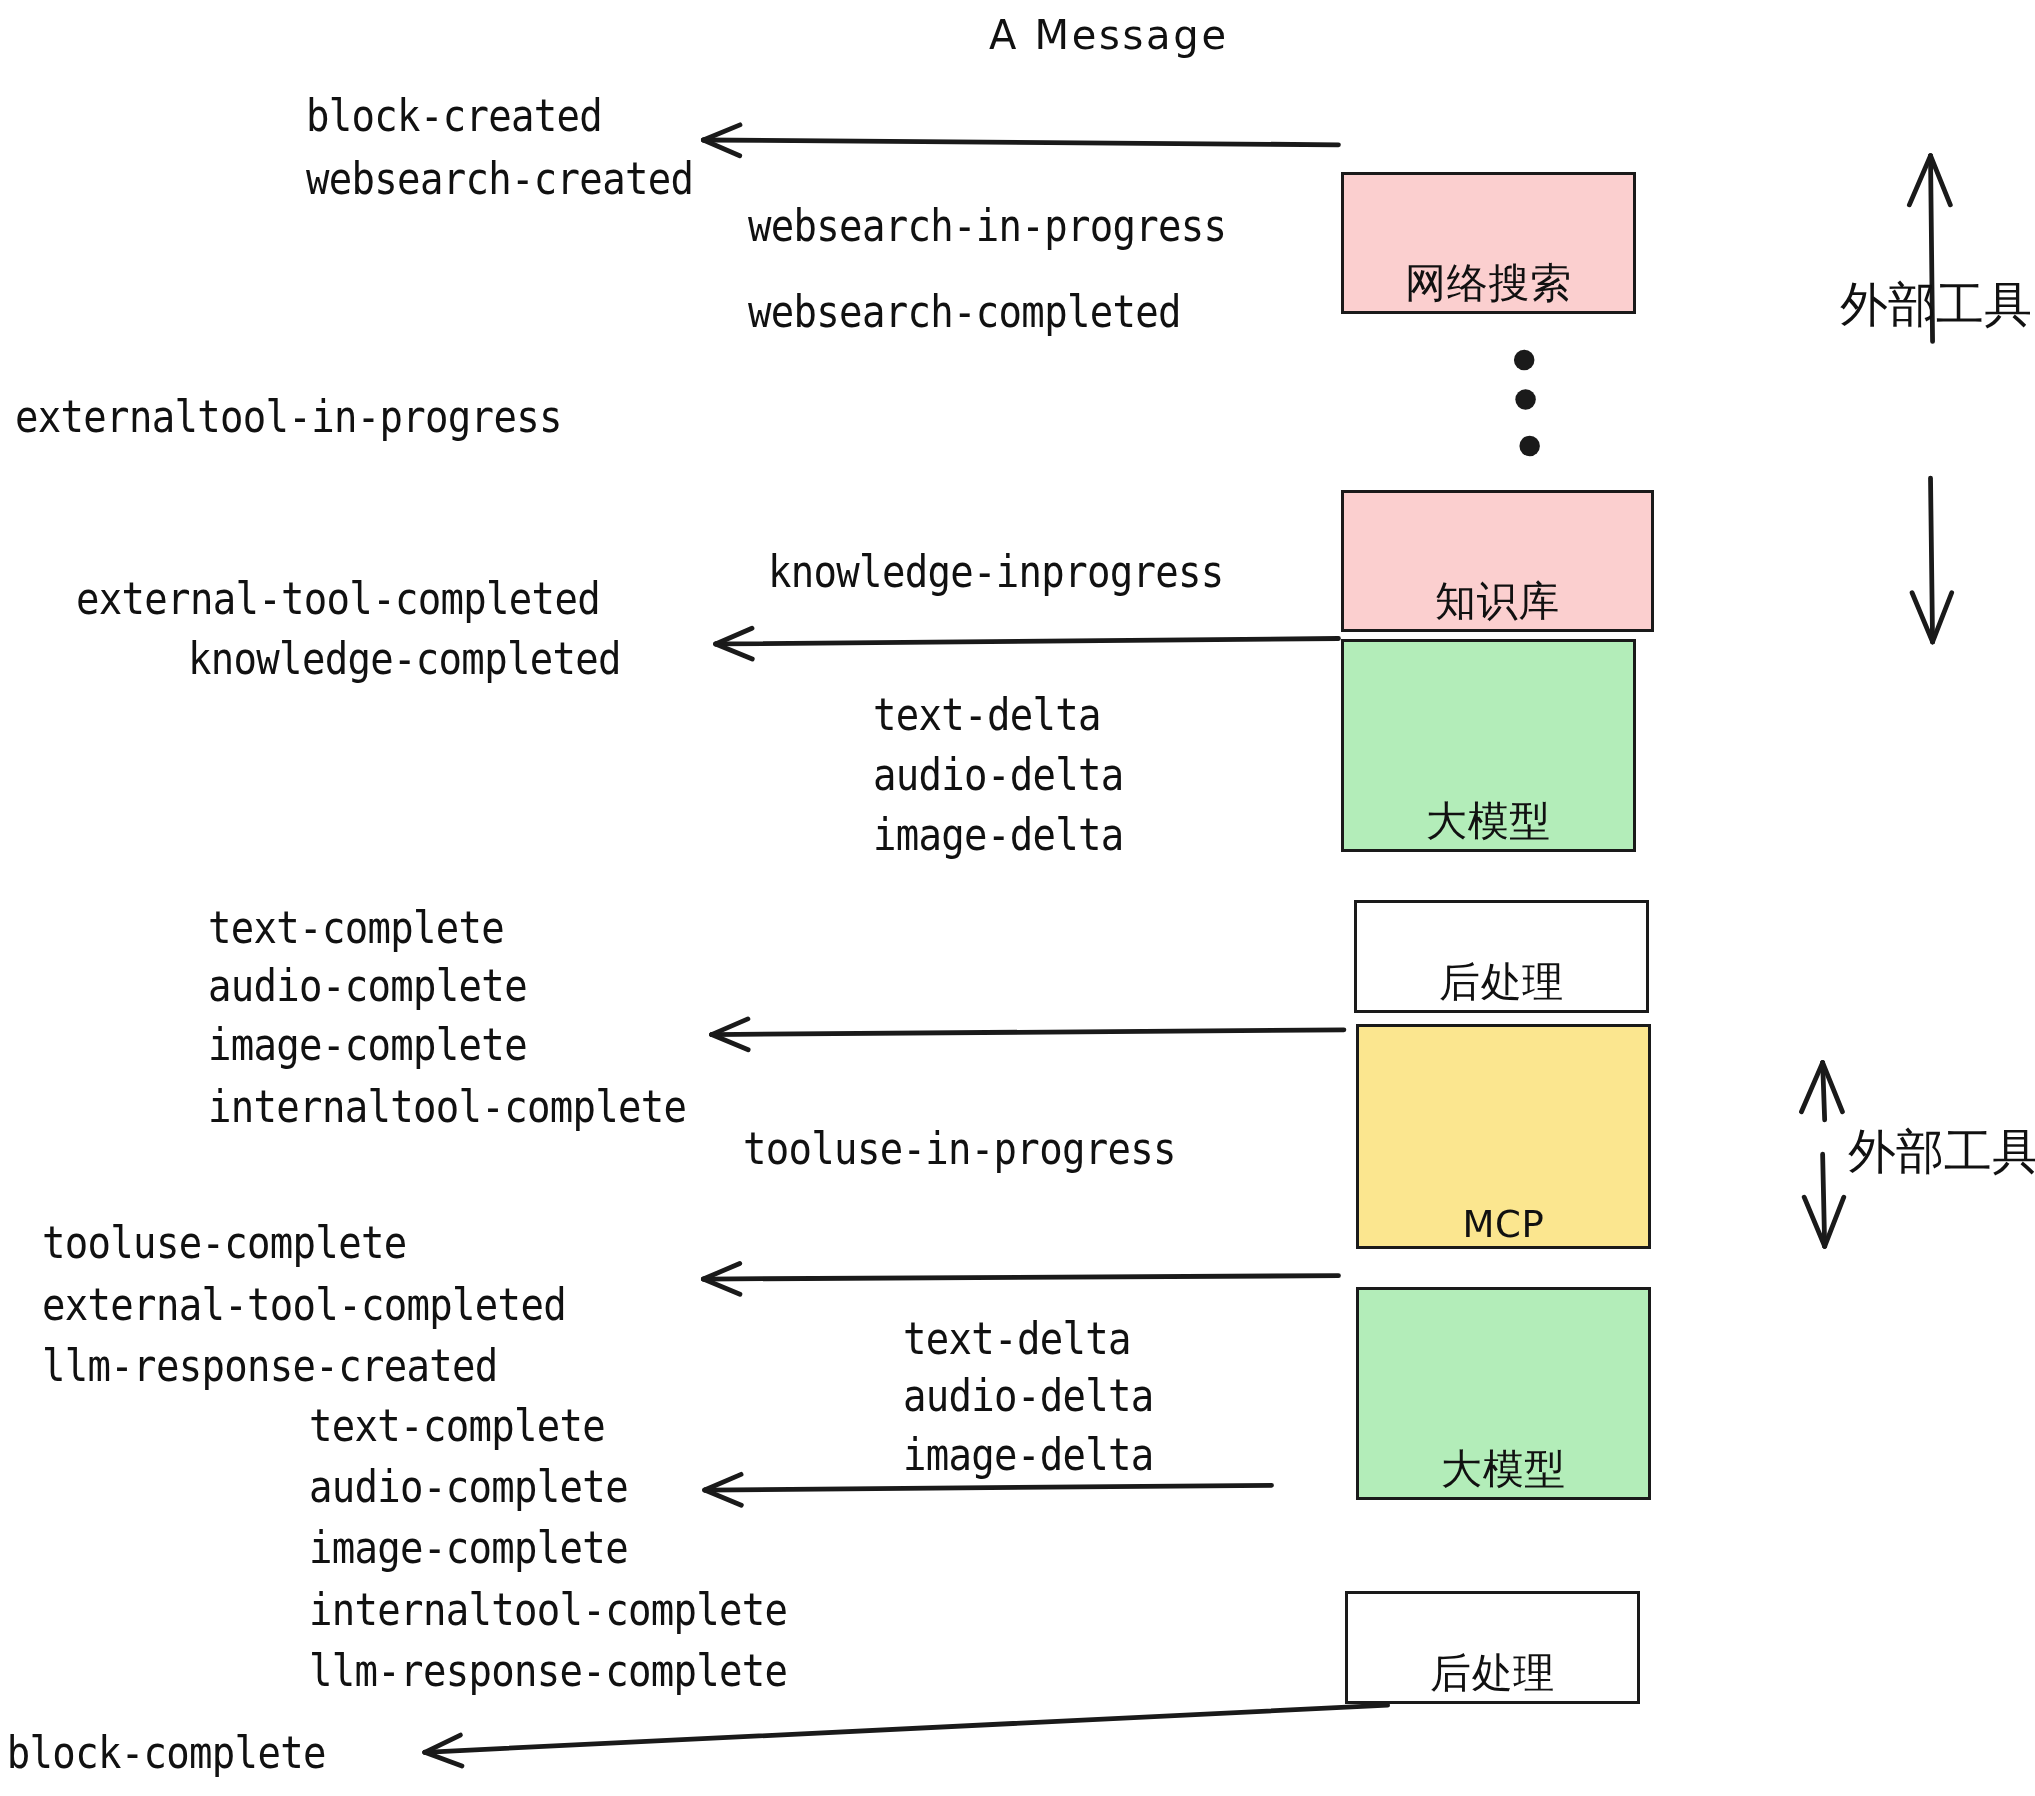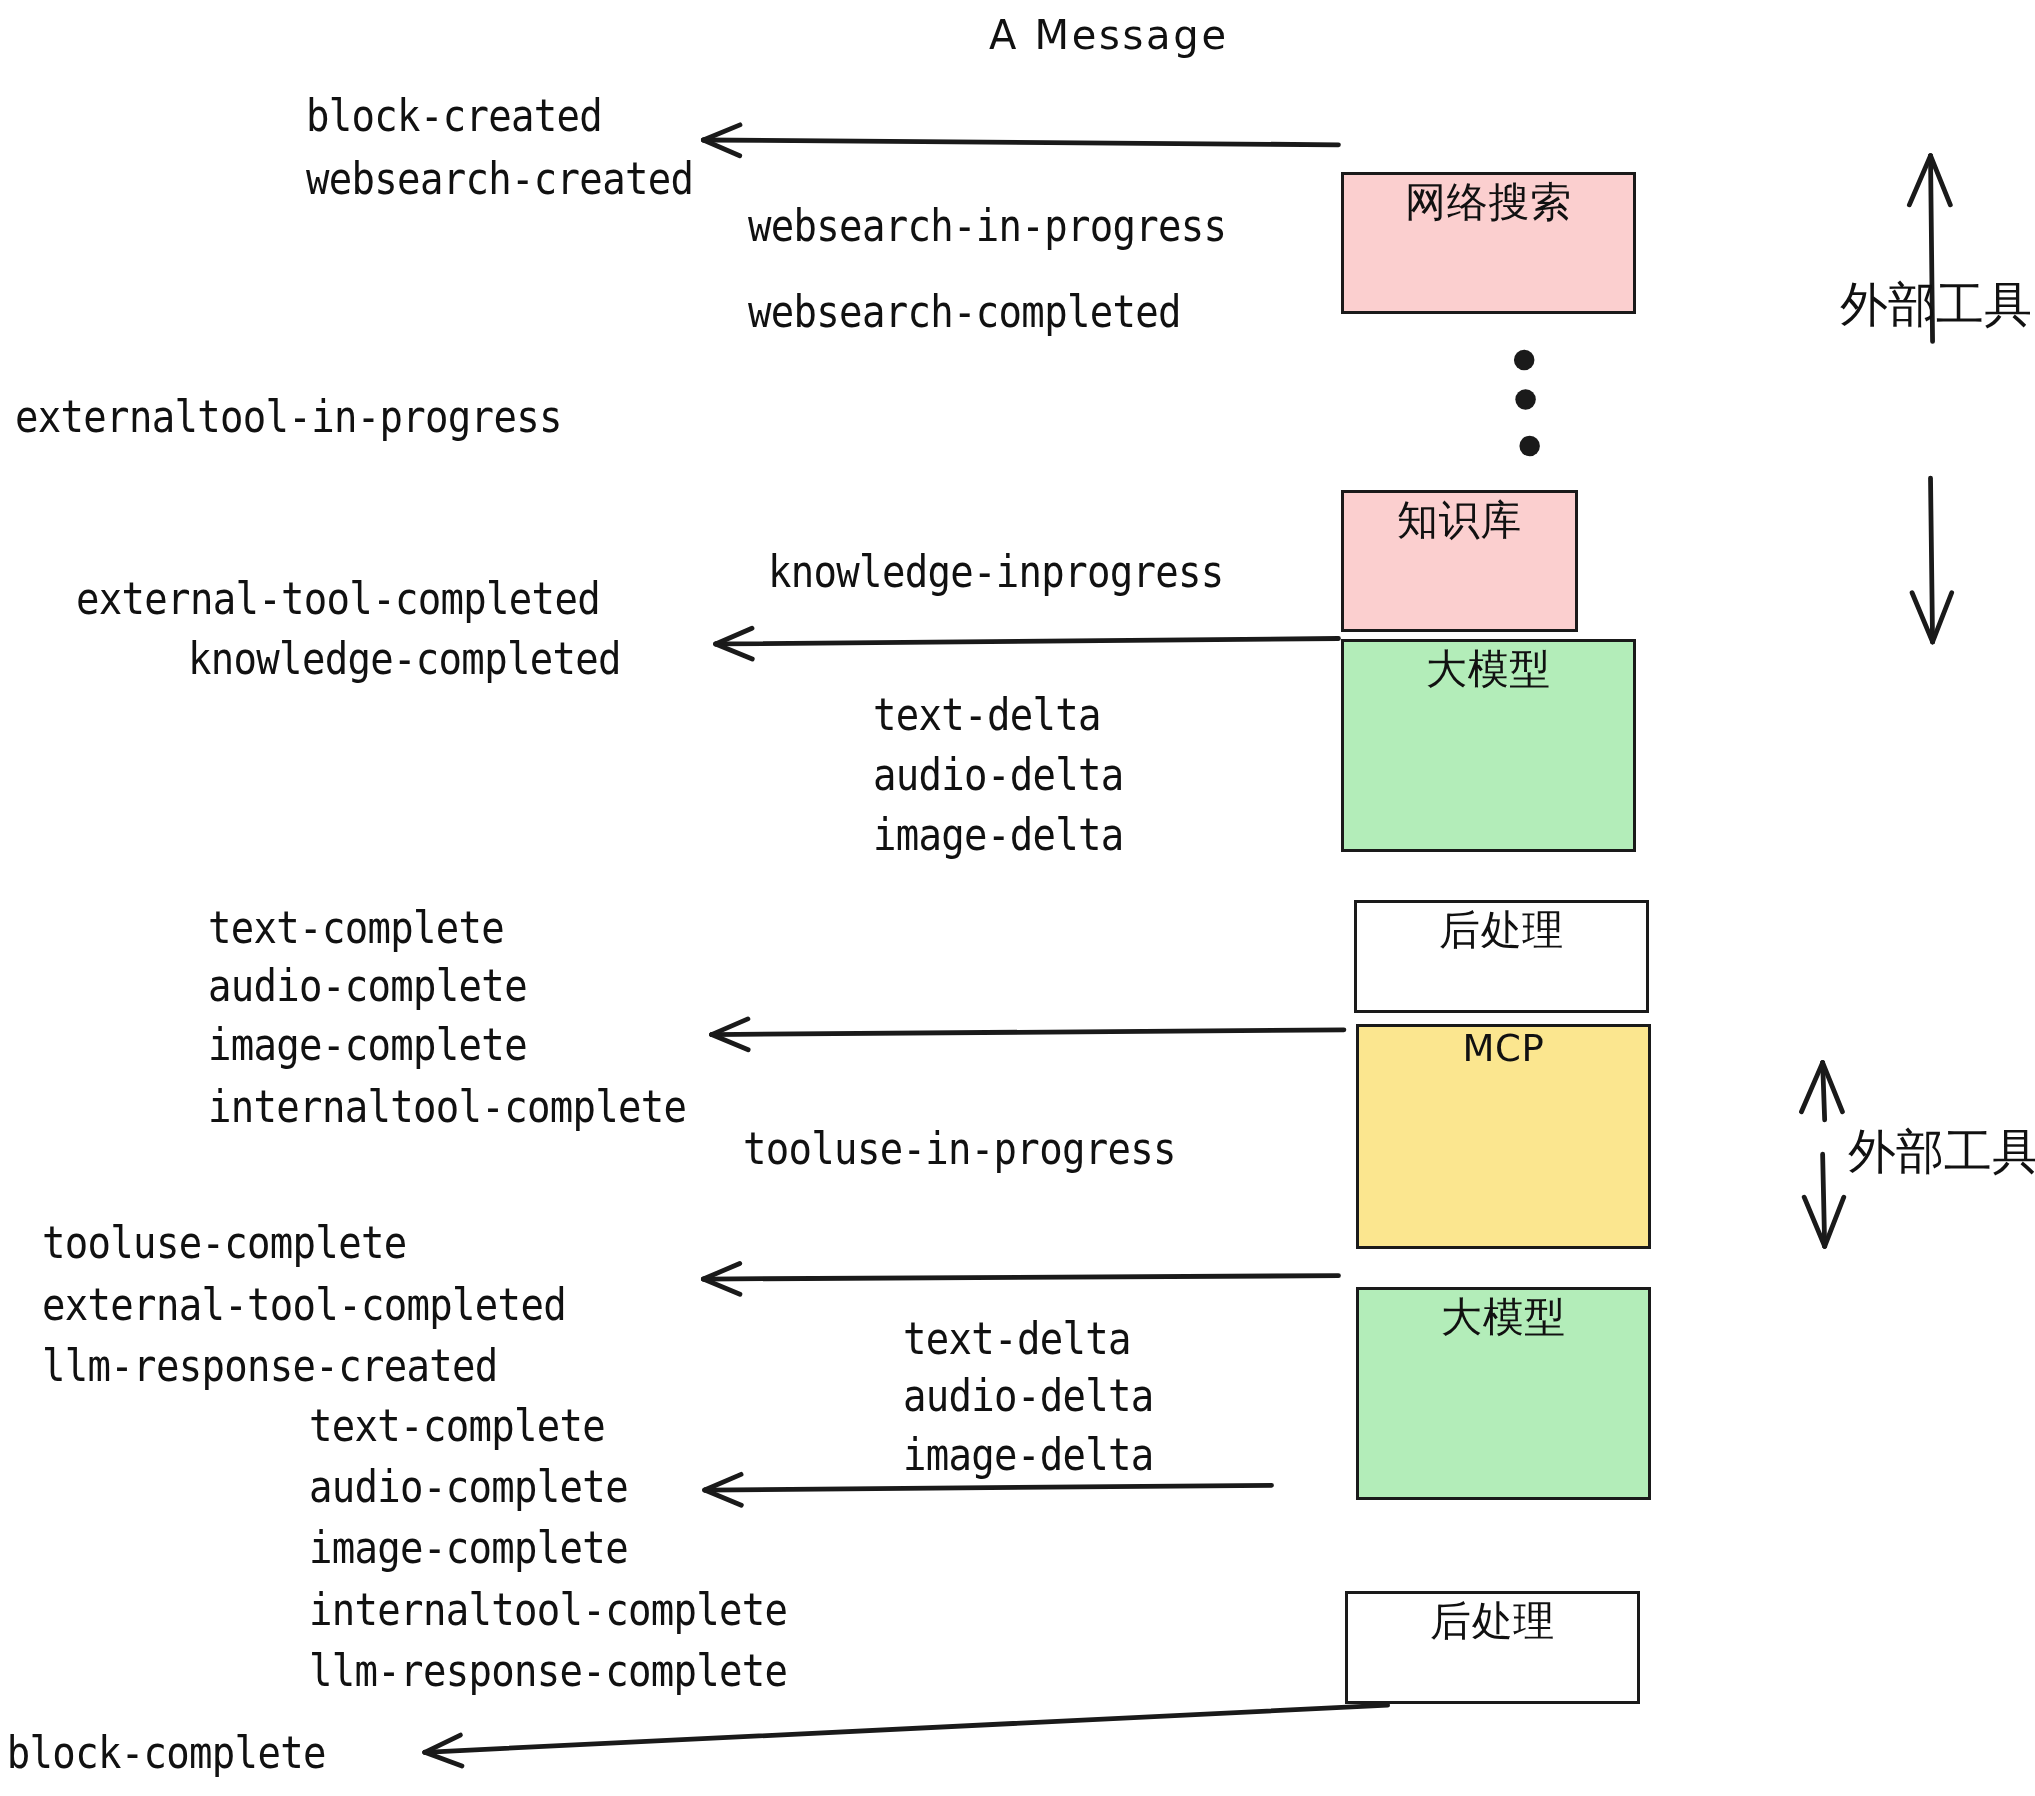--- a/index.html
+++ b/index.html
@@ -49,21 +49,21 @@
     font-family:Liberation Sans, sans-serif;
     font-size:48px;
     color:#111111;
     margin-left:23px;
   }
   .node-box{
     position:absolute;
     box-sizing:border-box;
     border:3.4px solid #1a1a1a;
     display:flex;
-    align-items:flex-start;
+    align-items:flex-end;
     justify-content:center;
   }
 </style>
 </head>
 <body>
 
 <div id="stage">
 
   <svg id="svg-layer" viewBox="0 0 2980 2630">
     <g id="arrow-group">
@@ -122,21 +122,21 @@
         <circle cx="2240" cy="653" r="15" fill="#1a1a1a"></circle>
       </g>
   </svg>
 
   <div class="title" style="left:989px;top:12.3px;">A Message</div>
 
   <div id="nodes-host">
       <div class="node-box" style="left: 1341px; top: 172px; width: 295px; height: 142px; background: rgb(251, 207, 207); border-color: rgb(26, 26, 26);">
         <span class="boxlabel" style="position: static;">网络搜索</span>
       </div>
-      <div class="node-box" style="left: 1341px; top: 490px; width: 237px; height: 142px; background: rgb(251, 207, 207); border-color: rgb(26, 26, 26);">
+      <div class="node-box" style="left: 1341px; top: 490px; width: 313px; height: 142px; background: rgb(251, 207, 207); border-color: rgb(26, 26, 26);">
         <span class="boxlabel" style="position: static;">知识库</span>
       </div>
       <div class="node-box" style="left: 1341px; top: 639px; width: 295px; height: 213px; background: rgb(179, 237, 185); border-color: rgb(26, 26, 26);">
         <span class="boxlabel" style="position: static;">大模型</span>
       </div>
       <div class="node-box" style="left: 1354px; top: 900px; width: 295px; height: 113px; background: rgb(255, 255, 255); border-color: rgb(26, 26, 26);">
         <span class="boxlabel" style="position: static;">后处理</span>
       </div>
       <div class="node-box" style="left: 1356px; top: 1024px; width: 295px; height: 225px; background: rgb(251, 230, 143); border-color: rgb(26, 26, 26);">
         <span class="boxlabel mcplabel" style="position: static;">MCP</span>

